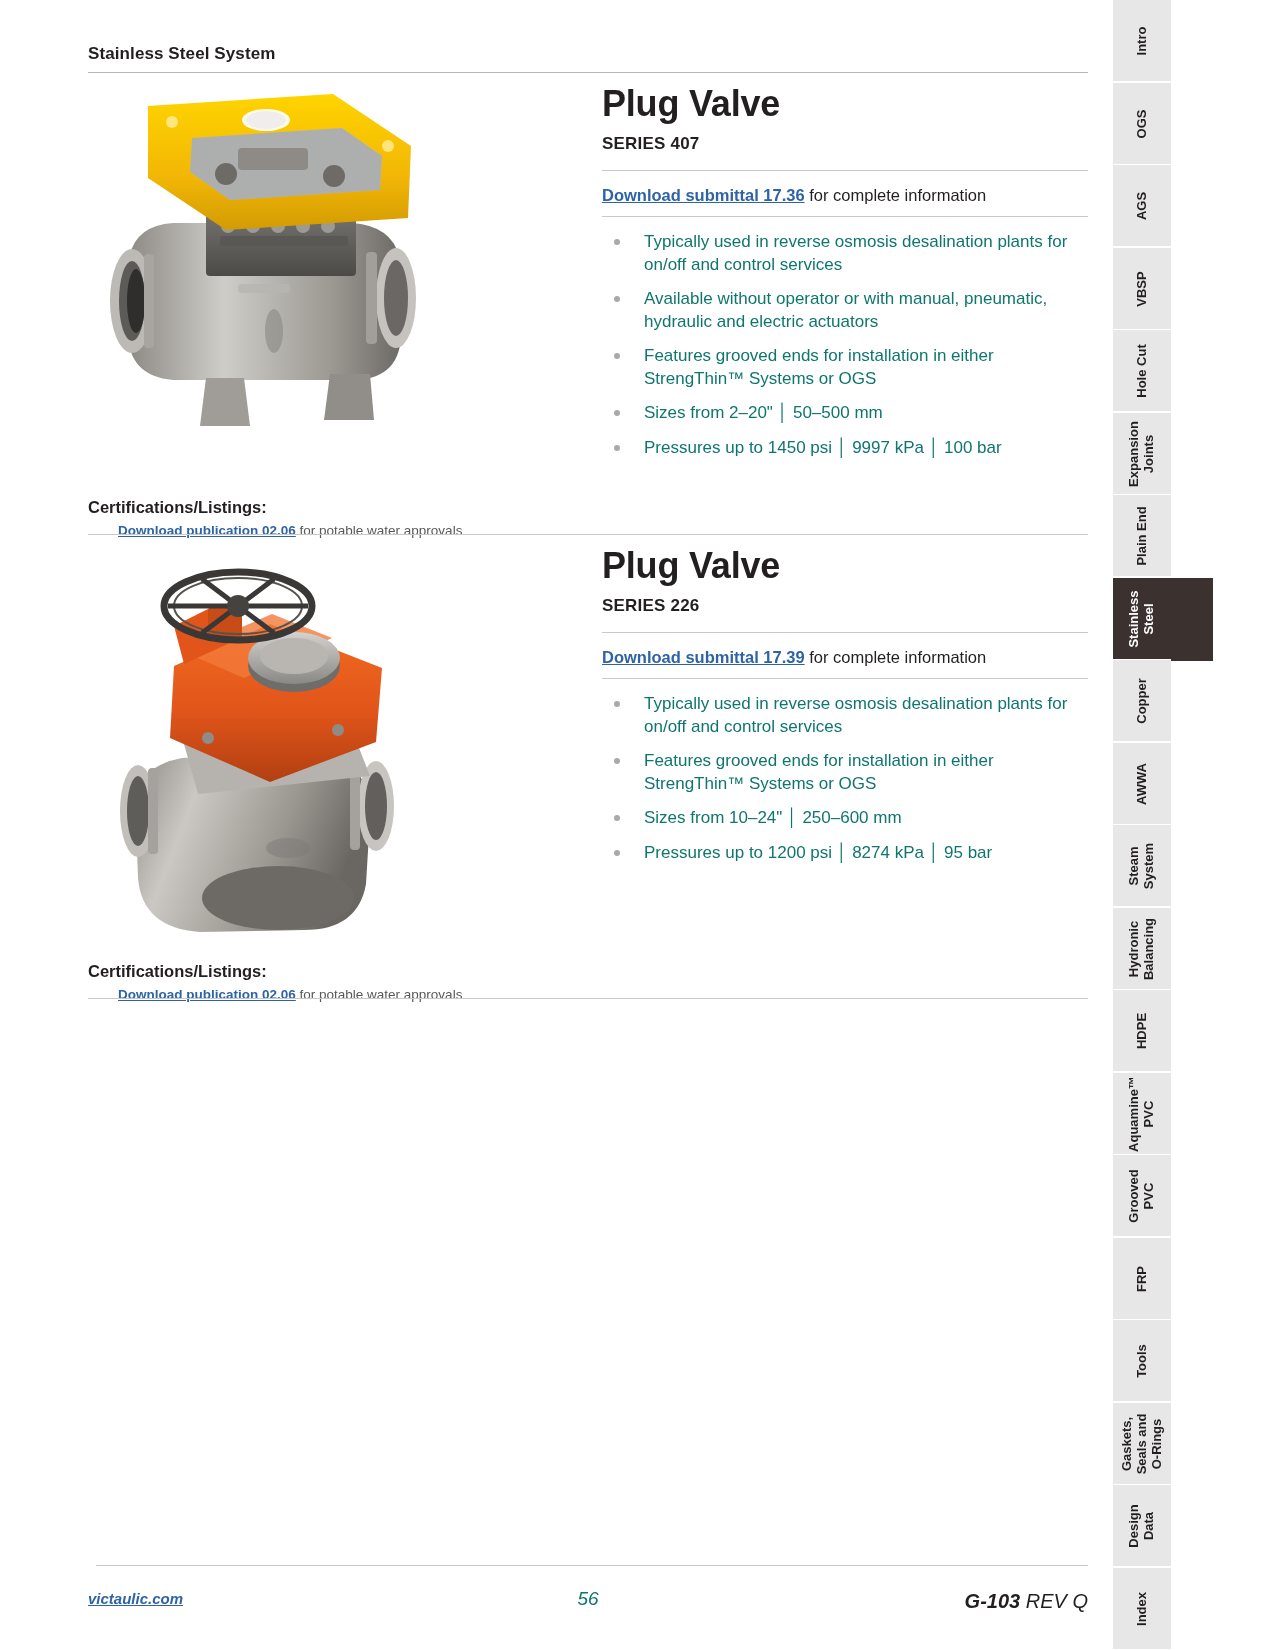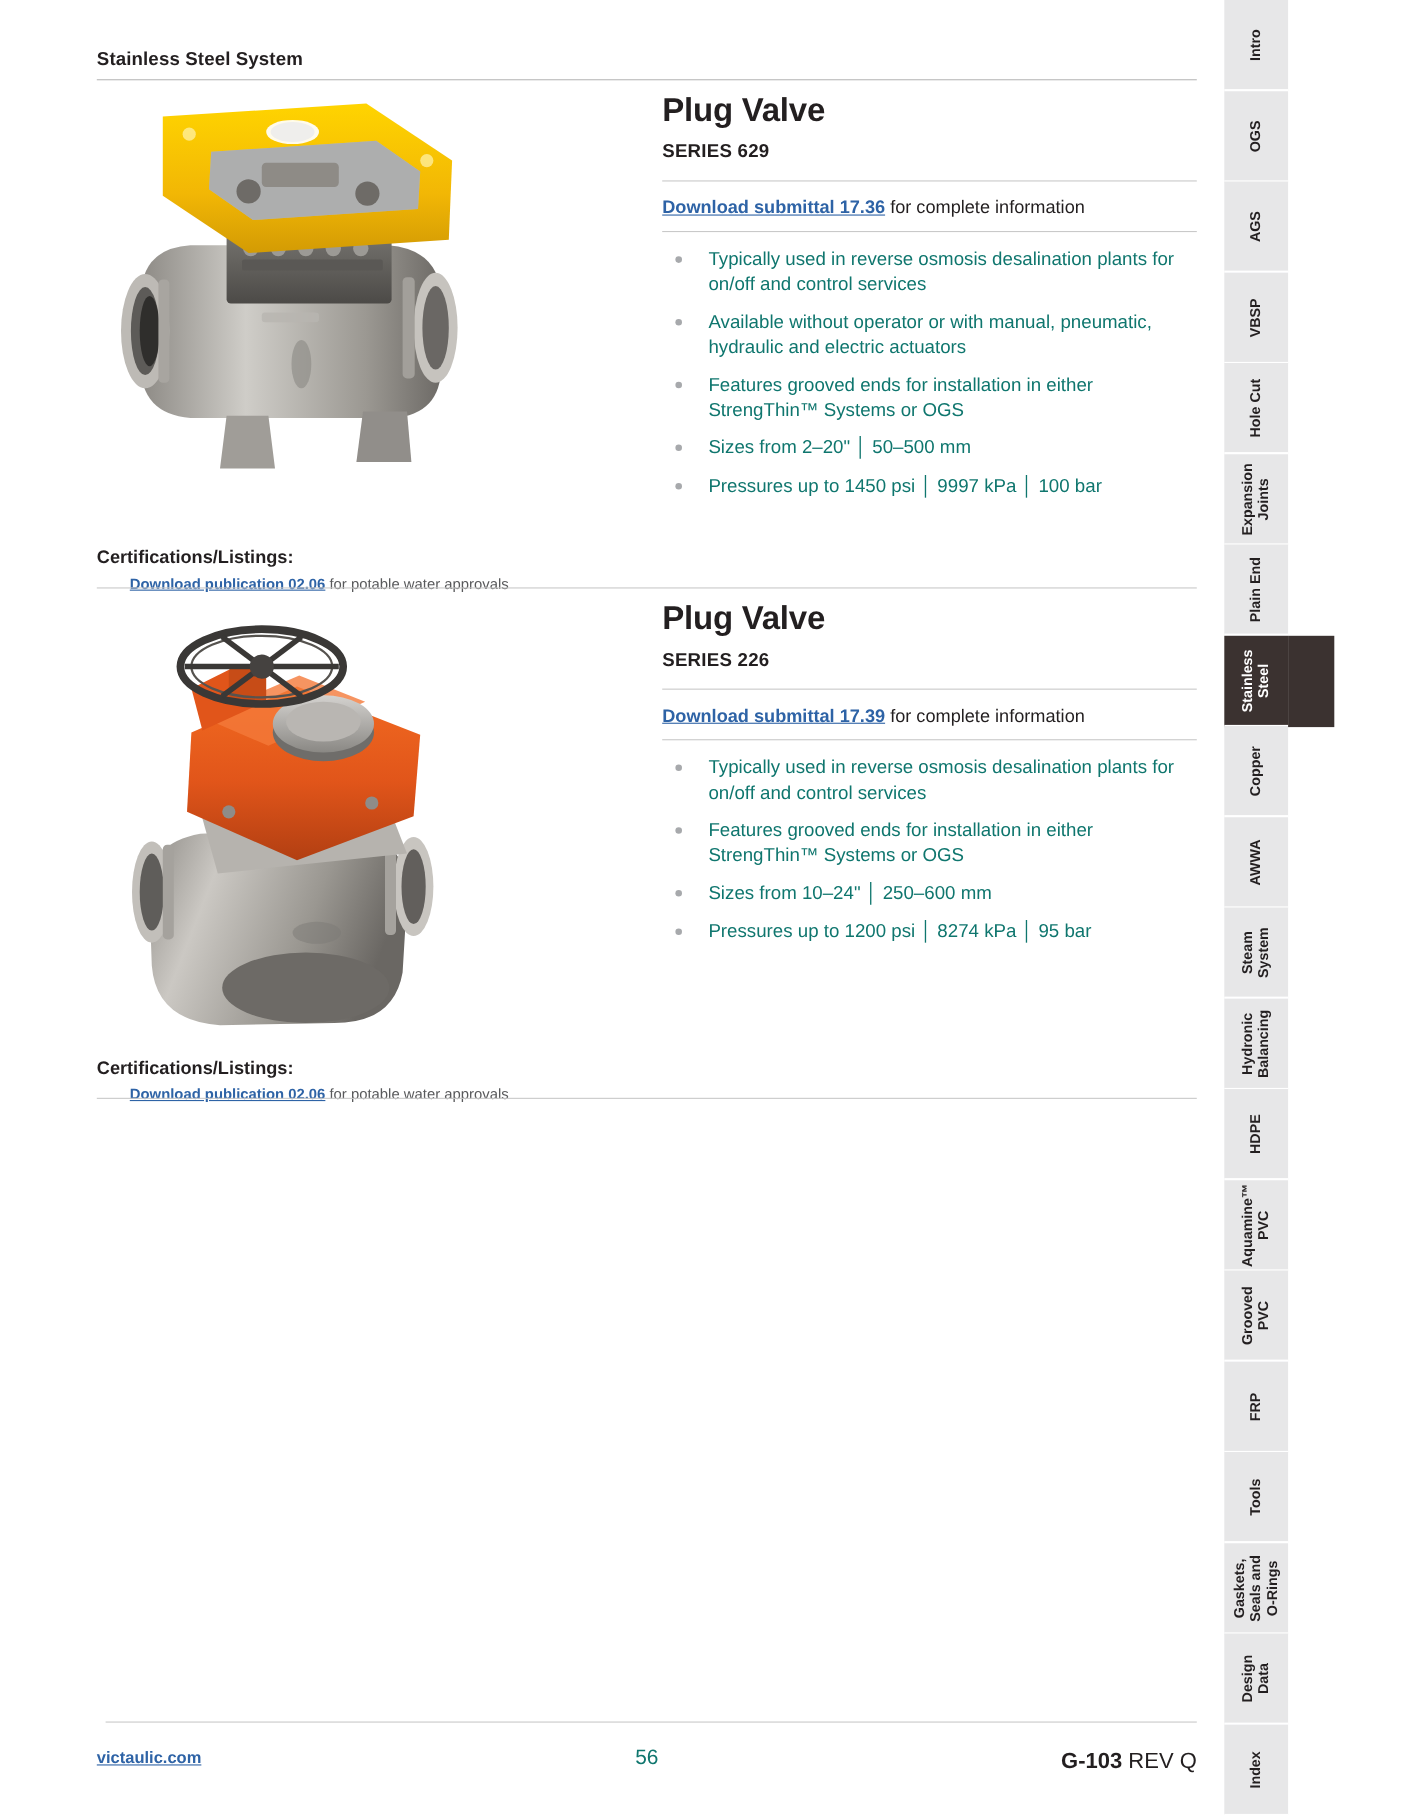--- a/index.html
+++ b/index.html
@@ -67,21 +67,21 @@
   }
 
   .info {
     position: absolute;
     left: 514px;
     top: 0;
     width: 486px;
   }
 
   .prod-title {
-    font-size: 30px;
+    font-size: 36px;
     font-weight: bold;
     letter-spacing: -0.2px;
     margin: 0 0 12px 0;
     line-height: 1;
   }
 
   .prod-series {
     font-size: 17px;
     font-weight: bold;
     letter-spacing: .2px;
@@ -162,20 +162,21 @@
     height: 1px;
     background: #c9c9c9;
   }
   .footer {
     position: absolute;
     left: 0;
     top: 1590px;
     width: 1000px;
     height: 26px;
     font-size: 15px;
+    font-style: italic;
   }
   .footer .site {
     position: absolute;
     left: 0; top: 0;
     color: #2e63a6;
     text-decoration: underline;
     font-weight: bold;
     cursor: pointer;
   }
   .footer .pageno {
@@ -315,21 +316,21 @@
             <path d="M242 288 l40 0 l4 46 l-50 0 z" fill="#918e8a"></path>
 
             <rect x="150" y="198" width="52" height="9" rx="3" fill="#b8b5b0" opacity=".8"></rect>
             <ellipse cx="186" cy="245" rx="9" ry="22" fill="#8b8884" opacity=".6"></ellipse>
           </svg>
         </div>
       </div>
 
       <div class="info">
         <h2 class="prod-title">Plug Valve</h2>
-        <div class="prod-series">SERIES 629</div>
+        <div class="prod-series">SERIES 407</div>
         <div class="info-rule"></div>
         <p class="download-line">
           <span class="dl-link">Download submittal 17.36</span><span class="dl-rest"> for complete information</span>
         </p>
         <div class="info-rule" style="margin-top:10px;"></div>
         <ul class="bullets">
           <li>Typically used in reverse osmosis desalination plants for on/off and control services</li>
           <li>Available without operator or with manual, pneumatic, hydraulic and electric actuators</li>
           <li>Features grooved ends for installation in either StrengThin™ Systems or OGS</li>
           <li>Sizes from 2–20" │ 50–500 mm</li>

